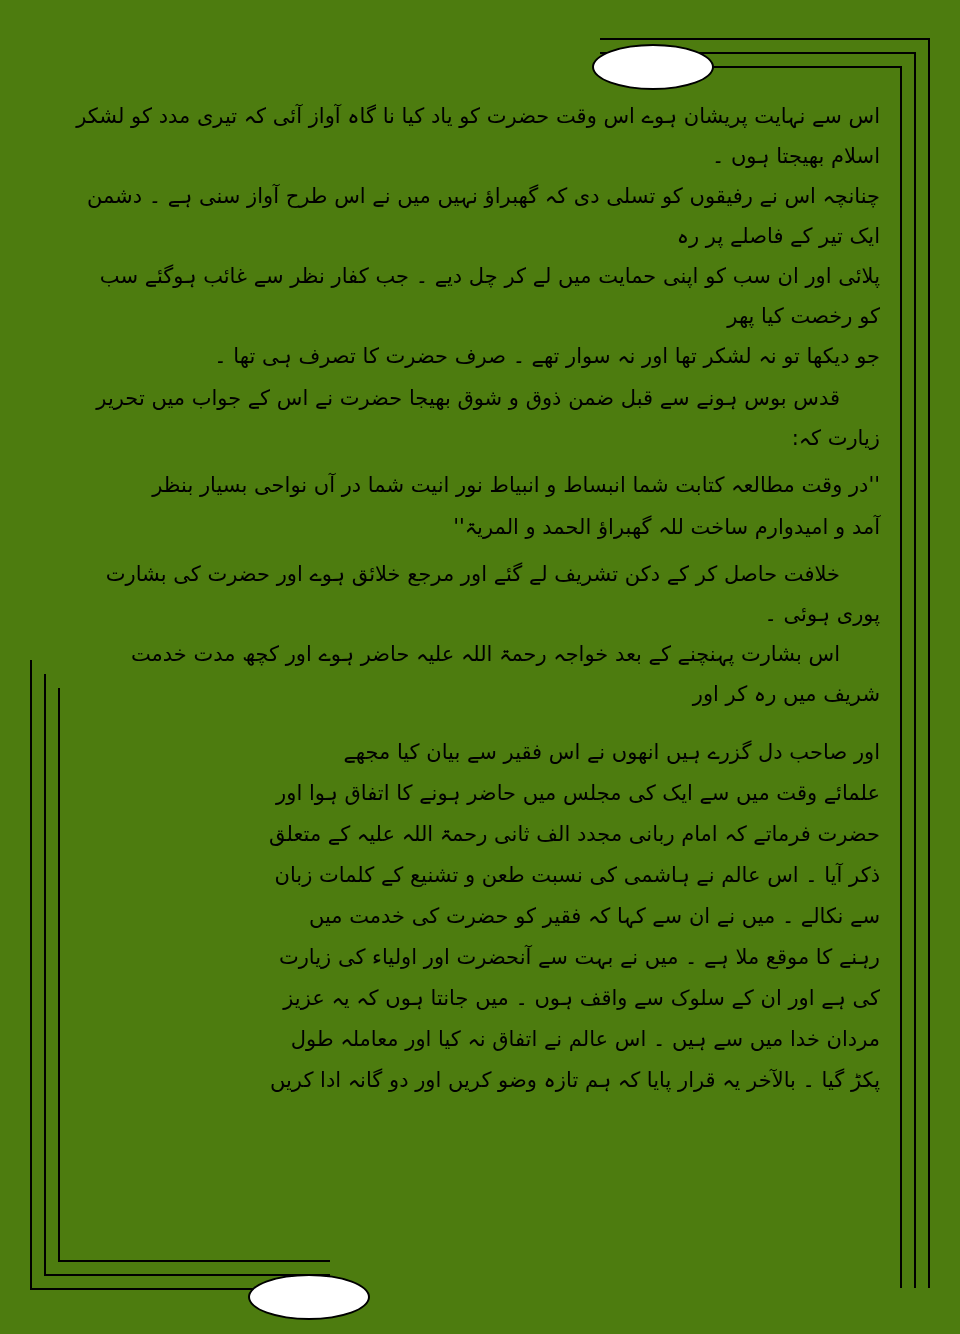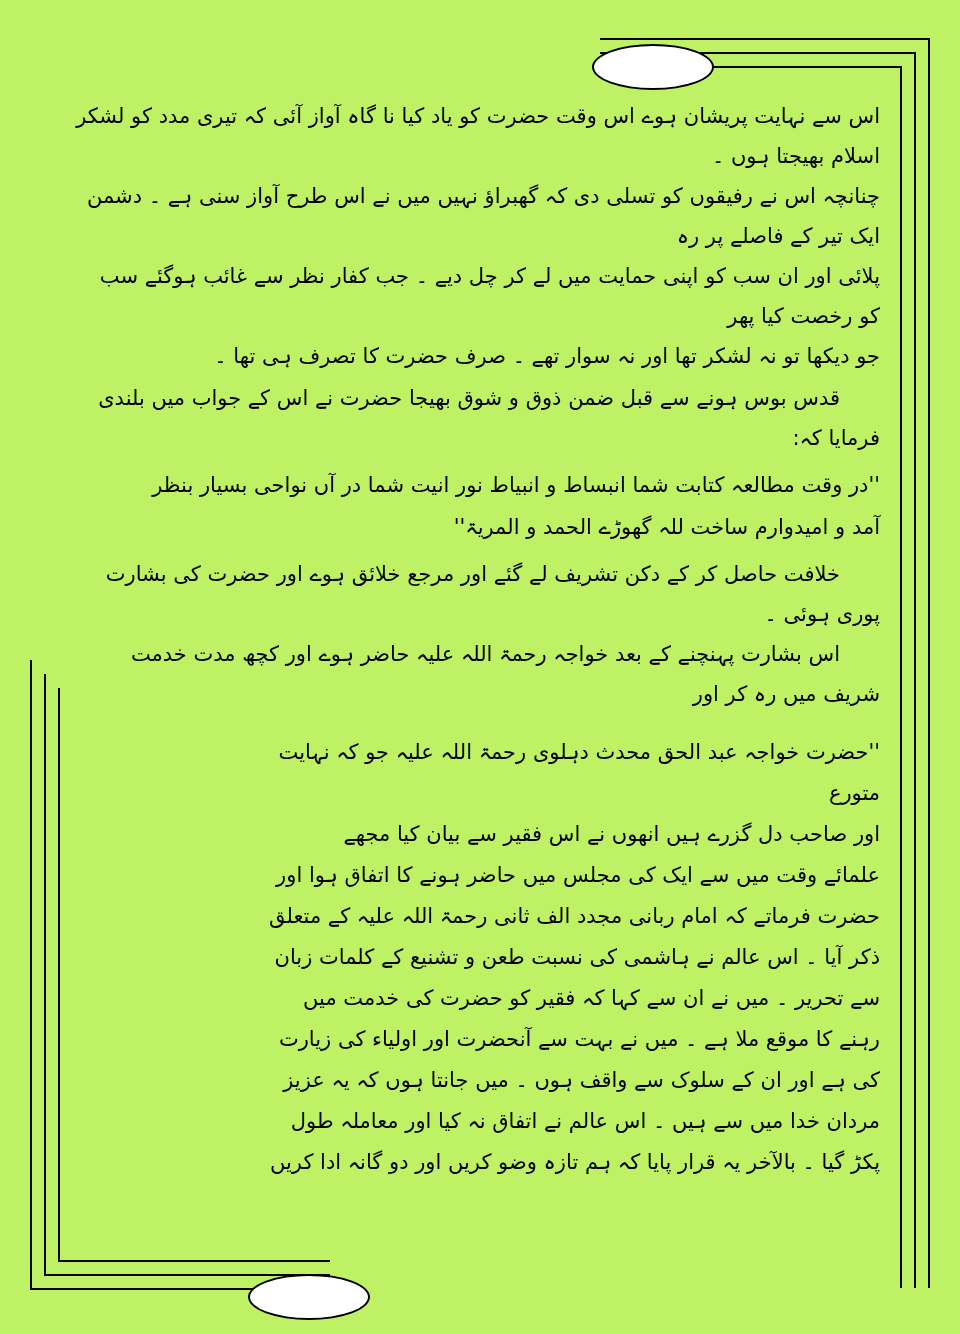--- a/index.html
+++ b/index.html
@@ -13,21 +13,21 @@
     font-family: "DejaVu Sans", sans-serif;
     color: #000000;
     overflow: hidden;
     position: relative;
   }
 
   #page {
     position: relative;
     width: 960px;
     height: 1334px;
-    background: #bef264;
+    background: #4d7c0f;
   }
 
   
   .deco-line {
     position: absolute;
     background: #000000;
   }
 
   
   .tr1-h { top: 38px;  left: 600px; width: 330px; height: 2px; }
@@ -127,43 +127,42 @@
   <div class="text-layer">
 
     <div class="para">
       <div class="line-right">اس سے نہایت پریشان ہوے اس وقت حضرت کو یاد کیا نا گاہ آواز آئی کہ تیری مدد کو لشکر اسلام بھیجتا ہوں ۔</div>
       <div class="line-right">چنانچہ اس نے رفیقوں کو تسلی دی کہ گھبراؤ نہیں میں نے اس طرح آواز سنی ہے ۔ دشمن ایک تیر کے فاصلے پر رہ</div>
       <div class="line-right">پلائی اور ان سب کو اپنی حمایت میں لے کر چل دیے ۔ جب کفار نظر سے غائب ہوگئے سب کو رخصت کیا پھر</div>
       <div class="line-right">جو دیکھا تو نہ لشکر تھا اور نہ سوار تھے ۔ صرف حضرت کا تصرف ہی تھا ۔</div>
     </div>
 
     <div class="para indent-first">
-      <div class="line-right">قدس بوس ہونے سے قبل ضمن ذوق و شوق بھیجا حضرت نے اس کے جواب میں بلندی فرمایا کہ:</div>
+      <div class="line-right">قدس بوس ہونے سے قبل ضمن ذوق و شوق بھیجا حضرت نے اس کے جواب میں تحریر زیارت کہ:</div>
     </div>
 
     <div class="quote-block">
       <div class="line-center">''در وقت مطالعہ کتابت شما انبساط و انبیاط نور انیت شما در آں نواحی بسیار بنظر</div>
-      <div class="line-center">آمد و امیدوارم ساخت للہ گھوڑے الحمد و المریۃ''</div>
+      <div class="line-center">آمد و امیدوارم ساخت للہ گھبراؤ الحمد و المریۃ''</div>
     </div>
 
     <div class="para indent-first">
       <div class="line-right">خلافت حاصل کر کے دکن تشریف لے گئے اور مرجع خلائق ہوے اور حضرت کی بشارت پوری ہوئی ۔</div>
       <div class="line-right">اس بشارت پہنچنے کے بعد خواجہ رحمۃ اللہ علیہ حاضر ہوے اور کچھ مدت خدمت شریف میں رہ کر اور</div>
     </div>
 
 
     <div class="spacer-sm"></div>
 
     <div class="quote-long">
-      <div class="line-right">''حضرت خواجہ عبد الحق محدث دہلوی رحمۃ اللہ علیہ جو کہ نہایت متورع</div>
       <div class="line-right">اور صاحب دل گزرے ہیں انھوں نے اس فقیر سے بیان کیا مجھے</div>
       <div class="line-right">علمائے وقت میں سے ایک کی مجلس میں حاضر ہونے کا اتفاق ہوا اور</div>
       <div class="line-right">حضرت فرماتے کہ امام ربانی مجدد الف ثانی رحمۃ اللہ علیہ کے متعلق</div>
       <div class="line-right">ذکر آیا ۔ اس عالم نے ہاشمی کی نسبت طعن و تشنیع کے کلمات زبان</div>
-      <div class="line-right">سے تحریر ۔ میں نے ان سے کہا کہ فقیر کو حضرت کی خدمت میں</div>
+      <div class="line-right">سے نکالے ۔ میں نے ان سے کہا کہ فقیر کو حضرت کی خدمت میں</div>
       <div class="line-right">رہنے کا موقع ملا ہے ۔ میں نے بہت سے آنحضرت اور اولیاء کی زیارت</div>
       <div class="line-right">کی ہے اور ان کے سلوک سے واقف ہوں ۔ میں جانتا ہوں کہ یہ عزیز</div>
       <div class="line-right">مردان خدا میں سے ہیں ۔ اس عالم نے اتفاق نہ کیا اور معاملہ طول</div>
       <div class="line-right">پکڑ گیا ۔ بالآخر یہ قرار پایا کہ ہم تازہ وضو کریں اور دو گانہ ادا کریں</div>
 
     </div>
 
   </div>
 </div>
 

